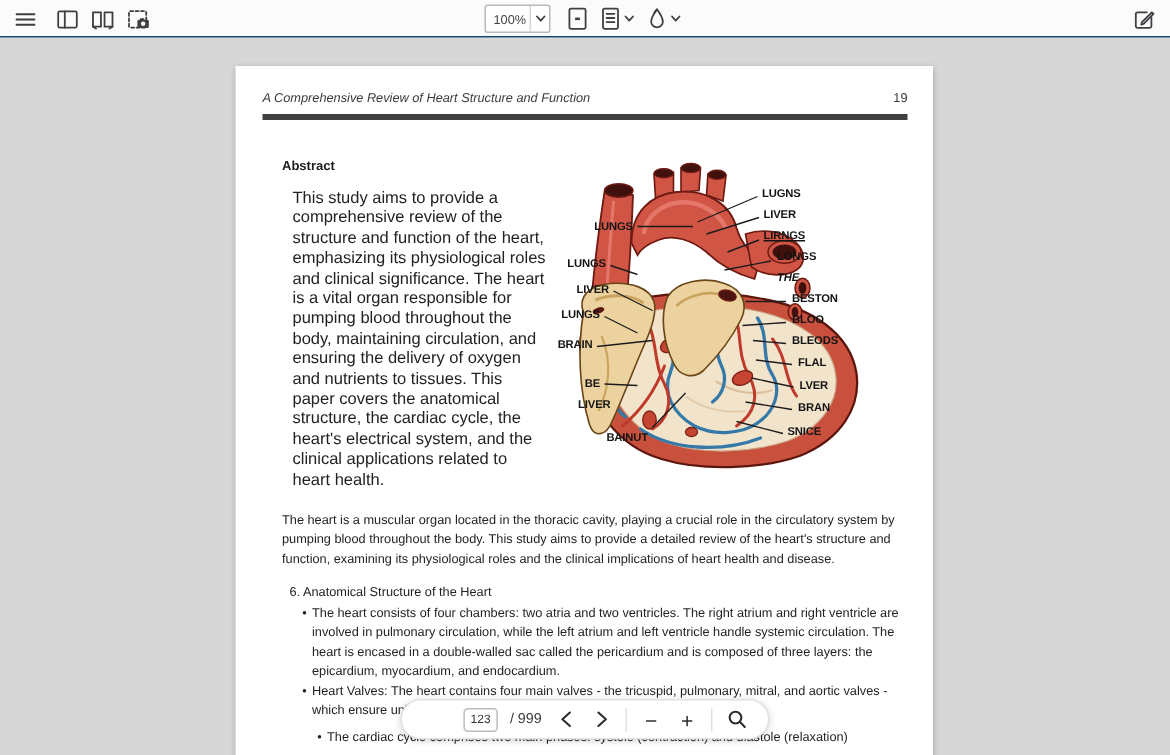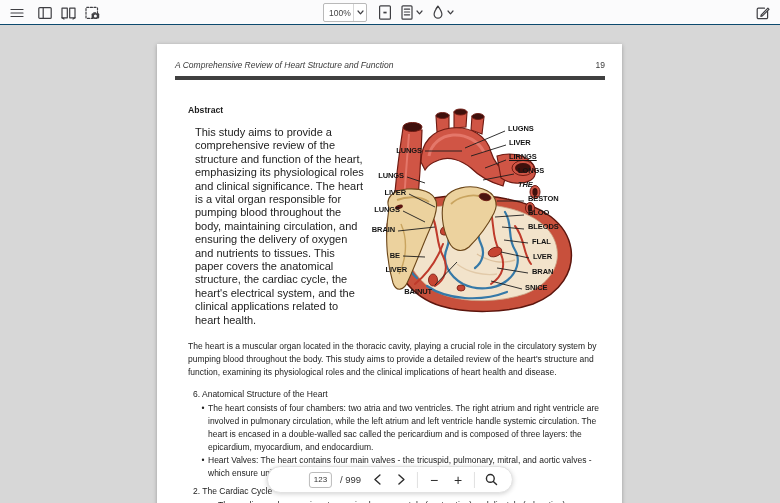--- a/index.html
+++ b/index.html
@@ -279,21 +279,20 @@
           <span class="b-txt">The heart consists of four chambers: two atria and two ventricles. The right atrium and right ventricle are involved in pulmonary circulation, while the left atrium and left ventricle handle systemic circulation. The heart is encased in a double-walled sac called the pericardium and is composed of three layers: the epicardium, myocardium, and endocardium.</span>
         </div>
         <div class="b-row">
           <span class="b-dot">•</span>
           <span class="b-txt">Heart Valves: The heart contains four main valves - the tricuspid, pulmonary, mitral, and aortic valves - which ensure unidirectional blood flow through the heart and prevent backflow.</span>
         </div>
       </div>
     </div>
 
     <div class="sec2">
-      <div class="sec-h">2. The Cardiac Cycle</div>
       <div class="bullets">
         <div class="b-row">
           <span class="b-dot">•</span>
           <span class="b-txt">The cardiac cycle comprises two main phases: systole (contraction) and diastole (relaxation)</span>
         </div>
       </div>
     </div>
   </div>
 </div>
 

